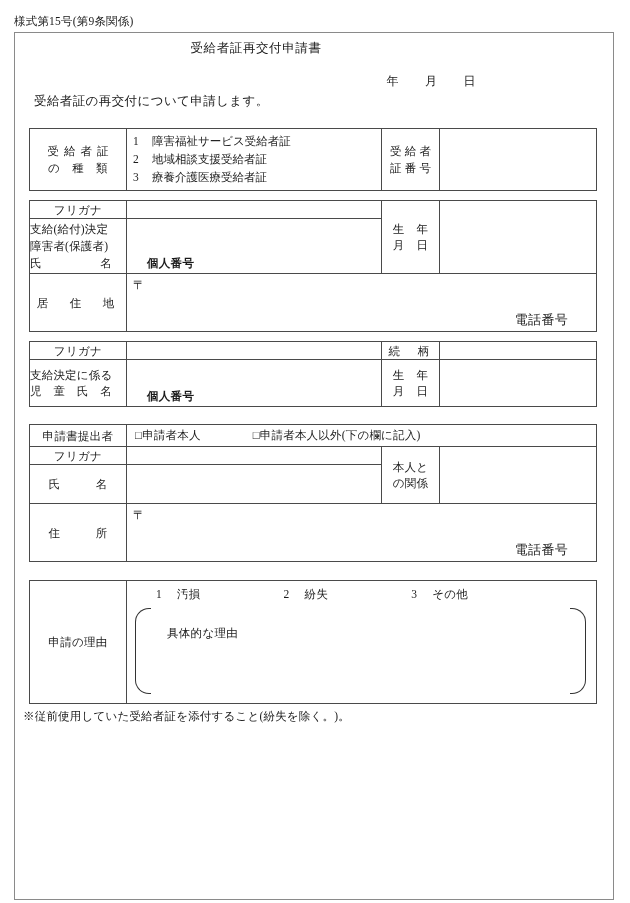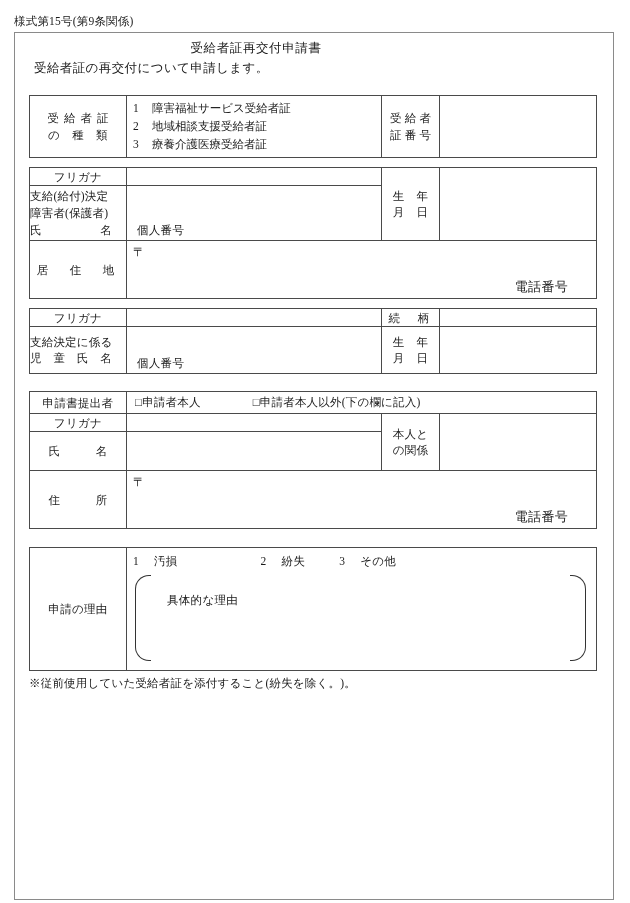--- a/index.html
+++ b/index.html
@@ -123,24 +123,25 @@
     line-height: 1.55;
   }
   .typelist .row { white-space: nowrap; }
   .typelist .num { display: inline-block; width: 19px; }
 
   
   .furi-cell { position: relative; }
 
   .mynumber {
     position: absolute;
-    left: 10px;
+    left: 20px;
     bottom: 2px;
     font-size: 11.5px;
     letter-spacing: 0.3px;
+    font-weight: bold;
   }
   .postal {
     position: absolute;
     left: 6px;
     top: 3px;
     font-size: 12px;
   }
   .tel {
     position: absolute;
     right: 28px;
@@ -156,23 +157,23 @@
   }
   .checkrow .cb1 { display: inline-block; }
   .checkrow .cb2 { display: inline-block; margin-left: 52px; }
 
   
   .reason-opts {
     padding: 6px 0 0 6px;
     white-space: nowrap;
     letter-spacing: 0.3px;
   }
-  .reason-opts .o1 { display: inline-block; }
+  .reason-opts .o1 { display: inline-block; margin-left: 23px; }
   .reason-opts .o2 { display: inline-block; margin-left: 83px; }
-  .reason-opts .o3 { display: inline-block; margin-left: 34px; }
+  .reason-opts .o3 { display: inline-block; margin-left: 83px; }
   .reason-opts .num { display: inline-block; width: 21px; }
 
   .reason-body {
     position: relative;
     height: 86px;
     margin: 6px 10px 6px 8px;
   }
   .brace-l, .brace-r {
     position: absolute;
     top: 0;
@@ -194,37 +195,40 @@
   }
   .reason-hint {
     position: absolute;
     left: 32px;
     top: 18px;
     letter-spacing: 0.3px;
   }
 
   .footnote {
     font-size: 11.5px;
-    margin-left: 15px;
+    margin-left: 9px;
     margin-top: 5px;
     letter-spacing: 0.2px;
   }
 </style>
 </head>
 <body>
 
 <div class="form-no">様式第15号(第9条関係)</div>
 
 <div class="page-frame"></div>
 
 <div class="inner">
 
   <div class="doc-title">受給者証再交付申請書</div>
 
 
+  <div class="date-line">
+    <span class="date-y">年</span><span class="date-m">月</span><span class="date-d">日</span>
+  </div>
 
   <div class="intro">受給者証の再交付について申請します。</div>
 
   <table class="form t1">
     <colgroup>
       <col style="width:97px">
         <col style="width:255px">
         <col style="width:58px">
         <col style="width:157px">
     </colgroup>

